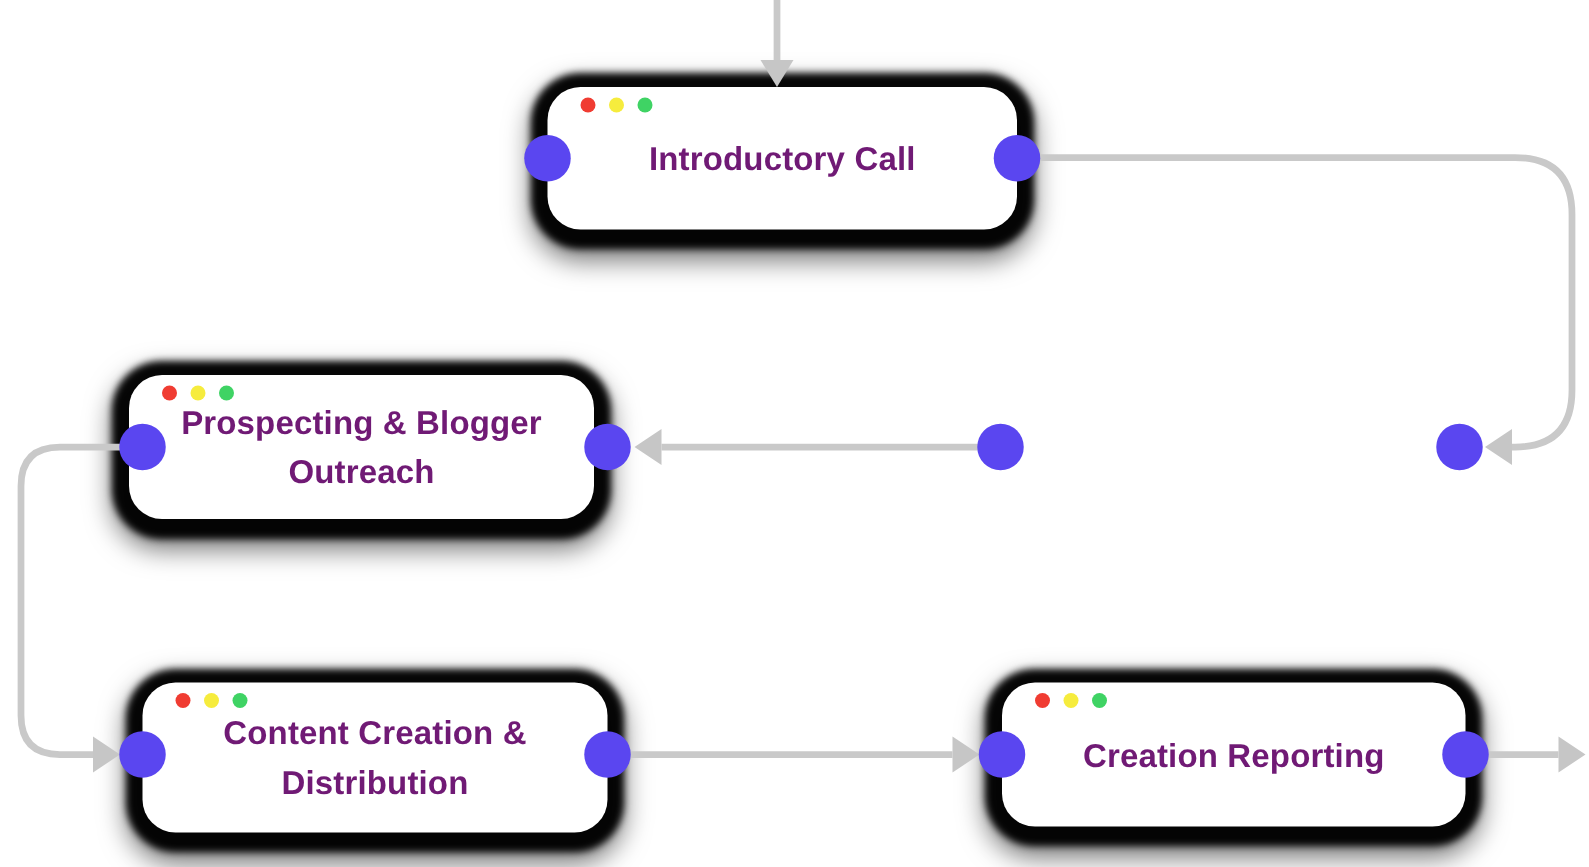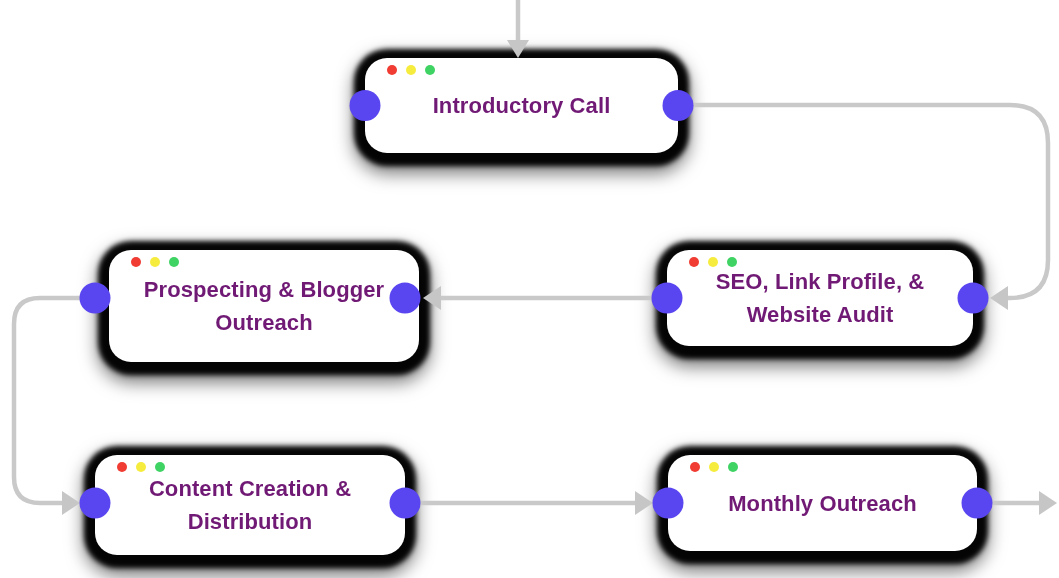--- a/index.html
+++ b/index.html
@@ -47,21 +47,21 @@
   .dot {
     width: 10px;
     height: 10px;
     border-radius: 50%;
   }
   .dot-red    { background: #f03c32; }
   .dot-yellow { background: #f6ec3d; }
   .dot-green  { background: #3fd364; }
 
   .n-intro       { left: 365px; top: 58px;  width: 313px; height: 95px; }
-  .n-prospecting { left: 109px;  top: 250px; width: 310px; height: 112px; }
+  .n-prospecting { left: 86px;  top: 250px; width: 310px; height: 96px; }
   .n-seo         { left: 667px; top: 250px; width: 306px; height: 96px; }
   .n-content     { left: 95px;  top: 455px; width: 310px; height: 100px; }
   .n-monthly     { left: 668px; top: 455px; width: 309px; height: 96px; }
 
   .edges {
     position: absolute;
     left: 0;
     top: 0;
     width: 1059px;
     height: 578px;
@@ -85,45 +85,37 @@
 
   <div class="node n-prospecting">
     <div class="traffic">
       <span class="dot dot-red"></span>
       <span class="dot dot-yellow"></span>
       <span class="dot dot-green"></span>
     </div>
     <span class="label">Prospecting &amp; Blogger Outreach</span>
   </div>
 
-  <div class="node n-seo">
-    <div class="traffic">
-      <span class="dot dot-red"></span>
-      <span class="dot dot-yellow"></span>
-      <span class="dot dot-green"></span>
-    </div>
-    <span class="label">SEO, Link Profile, &amp; Website Audit</span>
-  </div>
 
   <div class="node n-content">
     <div class="traffic">
       <span class="dot dot-red"></span>
       <span class="dot dot-yellow"></span>
       <span class="dot dot-green"></span>
     </div>
     <span class="label">Content Creation &amp; Distribution</span>
   </div>
 
   <div class="node n-monthly">
     <div class="traffic">
       <span class="dot dot-red"></span>
       <span class="dot dot-yellow"></span>
       <span class="dot dot-green"></span>
     </div>
-    <span class="label">Monthly Outreach</span>
+    <span class="label">Creation Reporting</span>
   </div>
 
   <svg class="edges" viewBox="0 0 1059 578" xmlns="http://www.w3.org/2000/svg">
     <g stroke="#c9c9c9" stroke-width="4.5" fill="none">
       <path d="M518,0 V41"></path>
       <path d="M678,105 H1010 Q1048,105 1048,143 V260 Q1048,298 1010,298 H1007"></path>
       <path d="M667,298 H441"></path>
       <path d="M95,298 H40 Q14,298 14,324 V477 Q14,503 40,503 H62"></path>
       <path d="M405,503 H635"></path>
       <path d="M977,503 H1039"></path>

